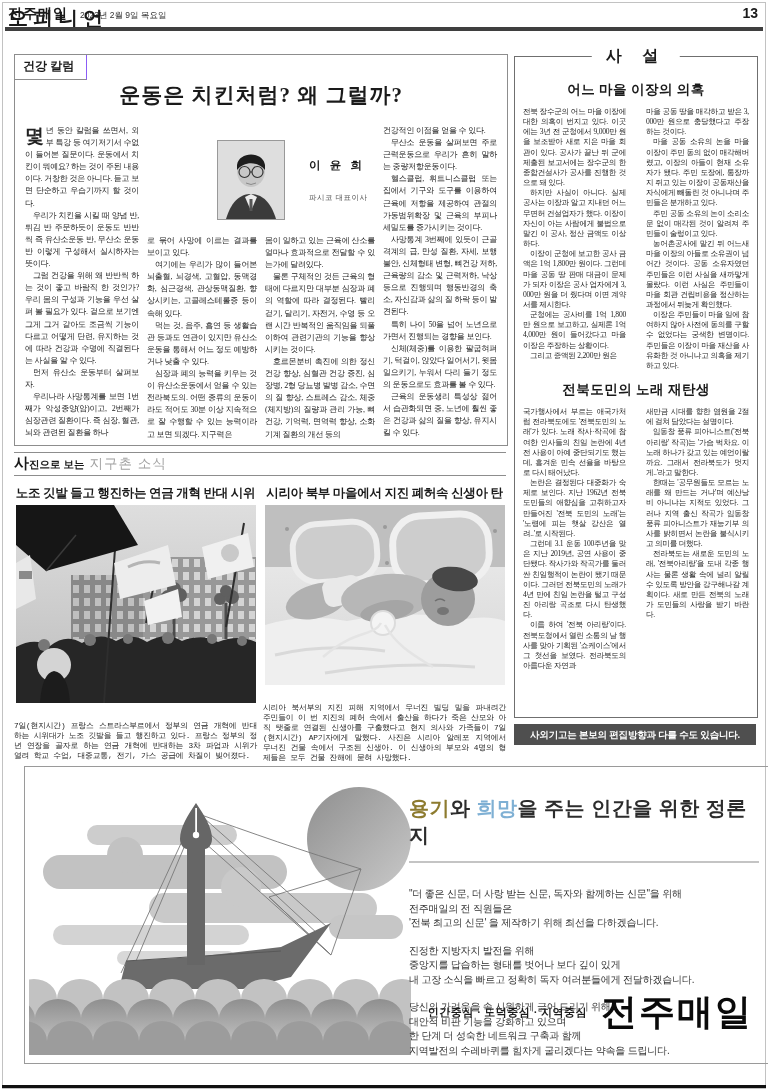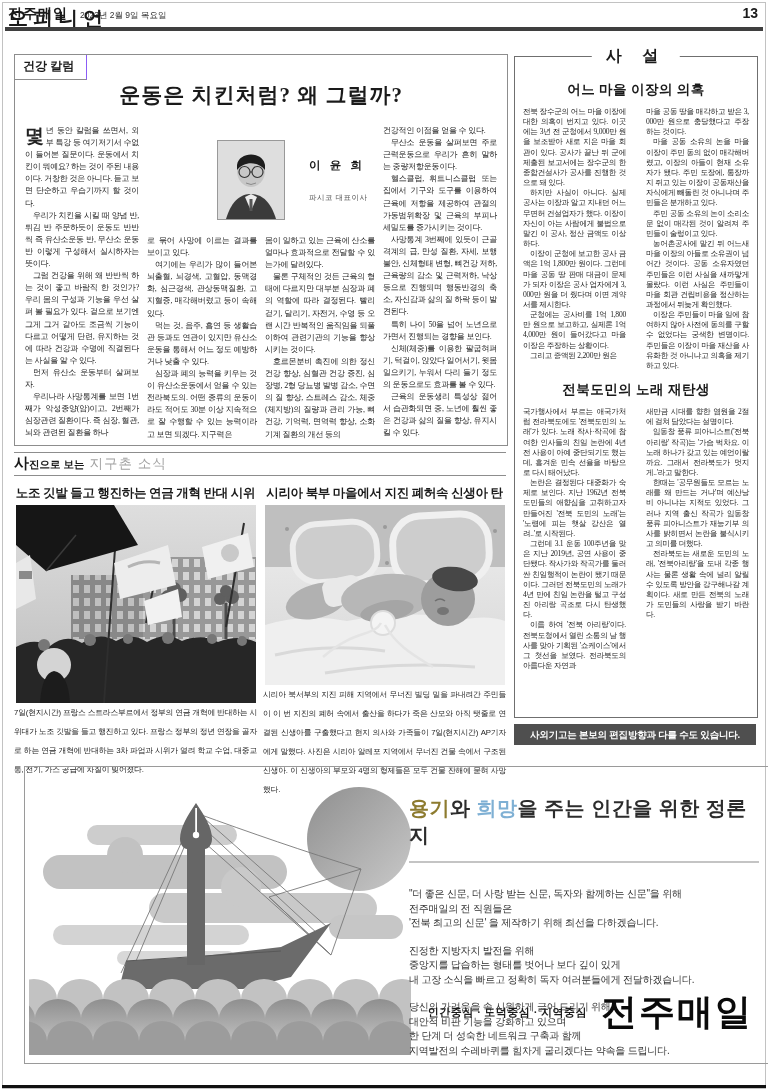--- a/index.html
+++ b/index.html
@@ -41,22 +41,22 @@
   .photo-section{position:absolute;left:14px;top:452px;width:492px;height:306px;}
   .ps-header{height:21px;border-top:1px solid #8d8d8d;border-bottom:1px solid #8d8d8d;display:flex;align-items:baseline;padding-top:1px;}
   .ps-lead{font-size:15px;font-weight:800;}
   .ps-rest{font-size:10.5px;font-weight:800;}
   .ps-gray{font-size:13.5px;color:#a2a2a2;margin-left:5px;letter-spacing:1px;}
   .ps-items{display:flex;gap:6px;margin-top:5px;}
   .ps-item{width:243px;}
   .ps-title{text-align:center;font-size:12.5px;font-weight:600;height:24px;line-height:24px;
             font-family:"Liberation Serif","DejaVu Serif",serif;letter-spacing:-0.3px;}
   .ps-photo{display:block;width:240px;margin:0 auto;background:#ccc;}
-  .ps-caption{margin-top:0;font-size:7.8px;line-height:19px;text-align:justify;word-break:break-all;
-              color:#222;letter-spacing:-0.2px;}
+  .ps-caption{margin-top:18px;font-size:7.8px;line-height:10px;text-align:justify;word-break:break-all;
+              color:#222;letter-spacing:-0.2px;font-family:Liberation Mono, monospace;}
 
   
   .editorial-box{position:absolute;left:514px;top:56px;width:242px;height:660px;border:1px solid #6f6f6f;overflow:visible;}
   .ed-tab{position:absolute;left:50%;top:-11px;transform:translateX(-50%);background:#fff;padding:0 14px;
           font-size:16px;font-weight:800;letter-spacing:8px;white-space:nowrap;}
   .ed-inner{height:100%;overflow:hidden;padding-top:14px;box-sizing:border-box;}
   .ed-h{text-align:center;font-size:13.5px;font-weight:700;margin:10px 0 8px 0;
         font-family:"Liberation Serif","DejaVu Serif",serif;letter-spacing:0.5px;}
   .ed-h2{}
   .ed-cols{display:flex;gap:20px;padding:0 8px;}
@@ -121,21 +121,21 @@
             <path d="M28 42 Q33 45 38 42" stroke="#8a8a8a" stroke-width="1" fill="none"></path>
           </svg>
           <div class="hc-authortext">
             <div class="hc-authorname">이 윤 희</div>
             <div class="hc-authortitle">파시코 대표이사</div>
           </div>
         </div>
         <div class="hc-midcols">
           <div class="hc-col">
             <p class="p-first">로 묶어 사망에 이르는 결과를 보이고 있다.</p>
-            <p>여기에는 우리가 많이 들어본 뇌출혈, 뇌경색, 고혈압, 동맥경화, 심근경색, 관상동맥질환, 고지혈증, 매각해버렸고 등이 속해 있다.</p>
+            <p>여기에는 우리가 많이 들어본 뇌출혈, 뇌경색, 고혈압, 동맥경화, 심근경색, 관상동맥질환, 향상시키는, 고콜레스테롤증 등이 속해 있다.</p>
             <p>먹는 것, 음주, 흡연 등 생활습관 등과도 연관이 있지만 유산소운동을 통해서 어느 정도 예방하거나 낮출 수 있다.</p>
             <p>심장과 폐의 능력을 키우는 것이 유산소운동에서 얻을 수 있는 전라북도의. 어떤 종류의 운동이라도 적어도 30분 이상 지속적으로 잘 수행할 수 있는 능력이라고 보면 되겠다. 지구력은</p>
           </div>
           <div class="hc-col">
             <p class="p-first">몸이 일하고 있는 근육에 산소를 얼마나 효과적으로 전달할 수 있는가에 달려있다.</p>
             <p>물론 구체적인 것든 근육의 형태에 다르지만 대부분 심장과 폐의 역할에 따라 결정된다. 빨리 걷기, 달리기, 자전거, 수영 등 오랜 시간 반복적인 움직임을 되풀이하여 관련기관의 기능을 향상시키는 것이다.</p>
             <p>호르몬분비 촉진에 의한 정신건강 향상, 심혈관 건강 증진, 심장병, 2형 당뇨병 발병 감소, 수면의 질 향상, 스트레스 감소, 체중(체지방)의 질량과 관리 가능, 뼈 건강, 기억력, 면역력 향상, 소화기계 질환의 개선 등의</p>
           </div>
         </div>
       </div>

